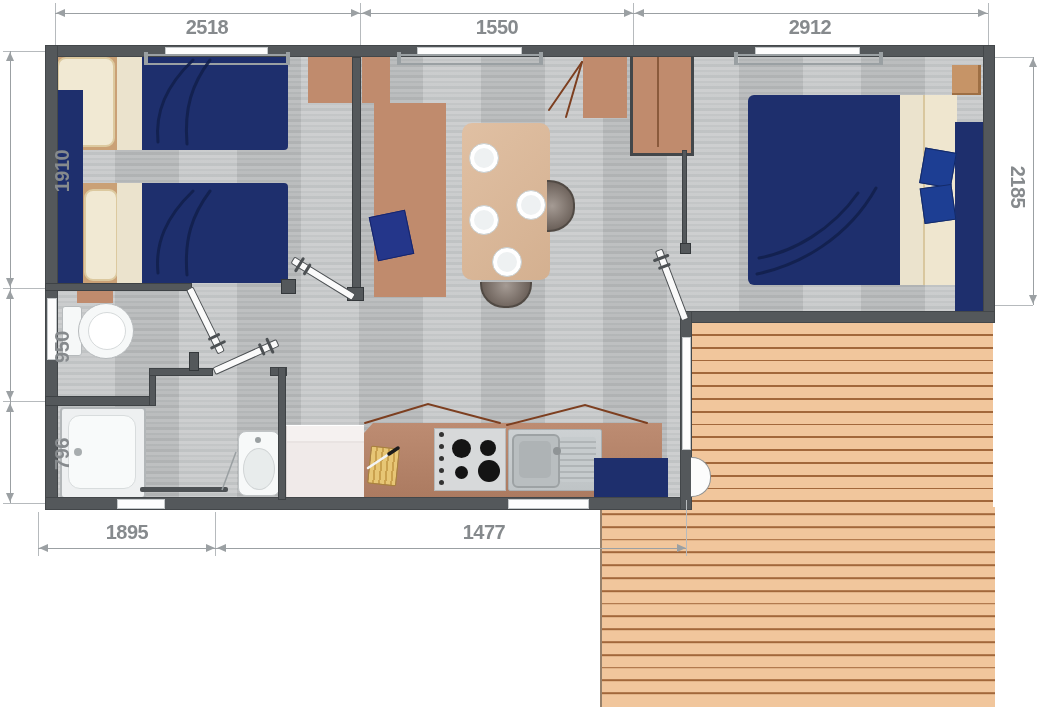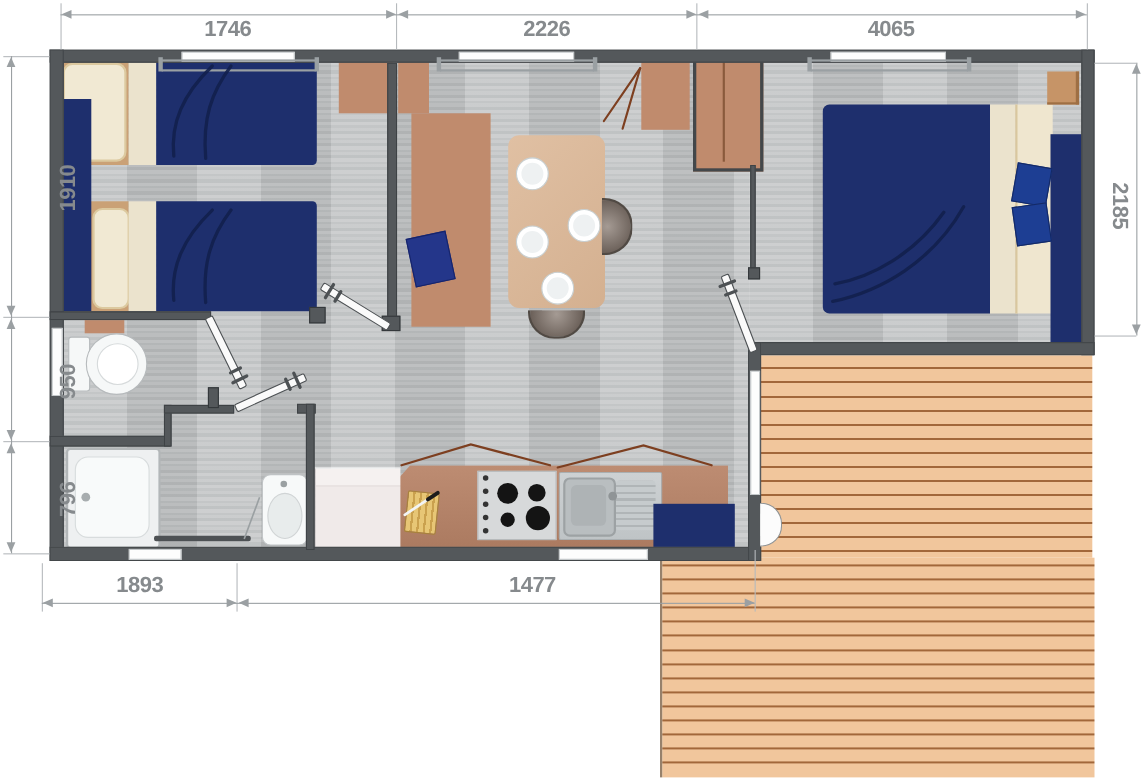--- a/index.html
+++ b/index.html
@@ -193,23 +193,23 @@
   <div class="ext" style="left:360px;top:3px;width:1px;height:42px"></div>
   <div class="ext" style="left:633px;top:3px;width:1px;height:42px"></div>
   <div class="ext" style="left:988px;top:3px;width:1px;height:42px"></div>
   <div class="dline" style="left:55px;top:13px;width:933px;height:1px"></div>
   <div class="ar ar-l" style="left:56px;top:9px"></div>
     <div class="ar ar-r" style="left:351px;top:9px"></div>
   <div class="ar ar-l" style="left:362px;top:9px"></div>
     <div class="ar ar-r" style="left:624px;top:9px"></div>
   <div class="ar ar-l" style="left:635px;top:9px"></div>
     <div class="ar ar-r" style="left:978px;top:9px"></div>
-  <div class="dlabel" style="left:157px;top:17px;width:100px">1746</div>
-  <div class="dlabel" style="left:447px;top:17px;width:100px">2226</div>
-  <div class="dlabel" style="left:760px;top:17px;width:100px">4065</div>
+  <div class="dlabel" style="left:157px;top:17px;width:100px">2518</div>
+  <div class="dlabel" style="left:447px;top:17px;width:100px">1550</div>
+  <div class="dlabel" style="left:760px;top:17px;width:100px">2912</div>
 
   <div class="ext" style="left:3px;top:51px;width:42px;height:1px"></div>
   <div class="ext" style="left:3px;top:288px;width:42px;height:1px"></div>
   <div class="ext" style="left:3px;top:401px;width:42px;height:1px"></div>
   <div class="ext" style="left:3px;top:503px;width:42px;height:1px"></div>
   <div class="dline" style="left:10px;top:51px;width:1px;height:452px"></div>
   <div class="ar ar-u" style="left:6px;top:52px"></div>
     <div class="ar ar-d" style="left:6px;top:278px"></div>
   <div class="ar ar-u" style="left:6px;top:290px"></div>
     <div class="ar ar-d" style="left:6px;top:391px"></div>
@@ -220,21 +220,21 @@
   <div class="dlabel vlab" style="left:32px;top:444px;width:60px">796</div>
 
   <div class="ext" style="left:38px;top:512px;width:1px;height:44px"></div>
   <div class="ext" style="left:215px;top:512px;width:1px;height:44px"></div>
   <div class="ext" style="left:686px;top:500px;width:1px;height:56px"></div>
   <div class="dline" style="left:38px;top:548px;width:648px;height:1px"></div>
   <div class="ar ar-l" style="left:39px;top:544px"></div>
     <div class="ar ar-r" style="left:206px;top:544px"></div>
   <div class="ar ar-l" style="left:217px;top:544px"></div>
     <div class="ar ar-r" style="left:677px;top:544px"></div>
-  <div class="dlabel" style="left:77px;top:522px;width:100px">1893</div>
+  <div class="dlabel" style="left:77px;top:522px;width:100px">1895</div>
   <div class="dlabel" style="left:434px;top:522px;width:100px">1477</div>
 
   <div class="ext" style="left:995px;top:57px;width:38px;height:1px"></div>
   <div class="ext" style="left:995px;top:305px;width:38px;height:1px"></div>
   <div class="dline" style="left:1032.5px;top:57px;width:1px;height:248px"></div>
   <div class="ar ar-u" style="left:1029px;top:58px"></div>
     <div class="ar ar-d" style="left:1029px;top:295px"></div>
   <div class="dlabel vlabr" style="left:988px;top:177px;width:60px">2185</div>
 
 </div>

